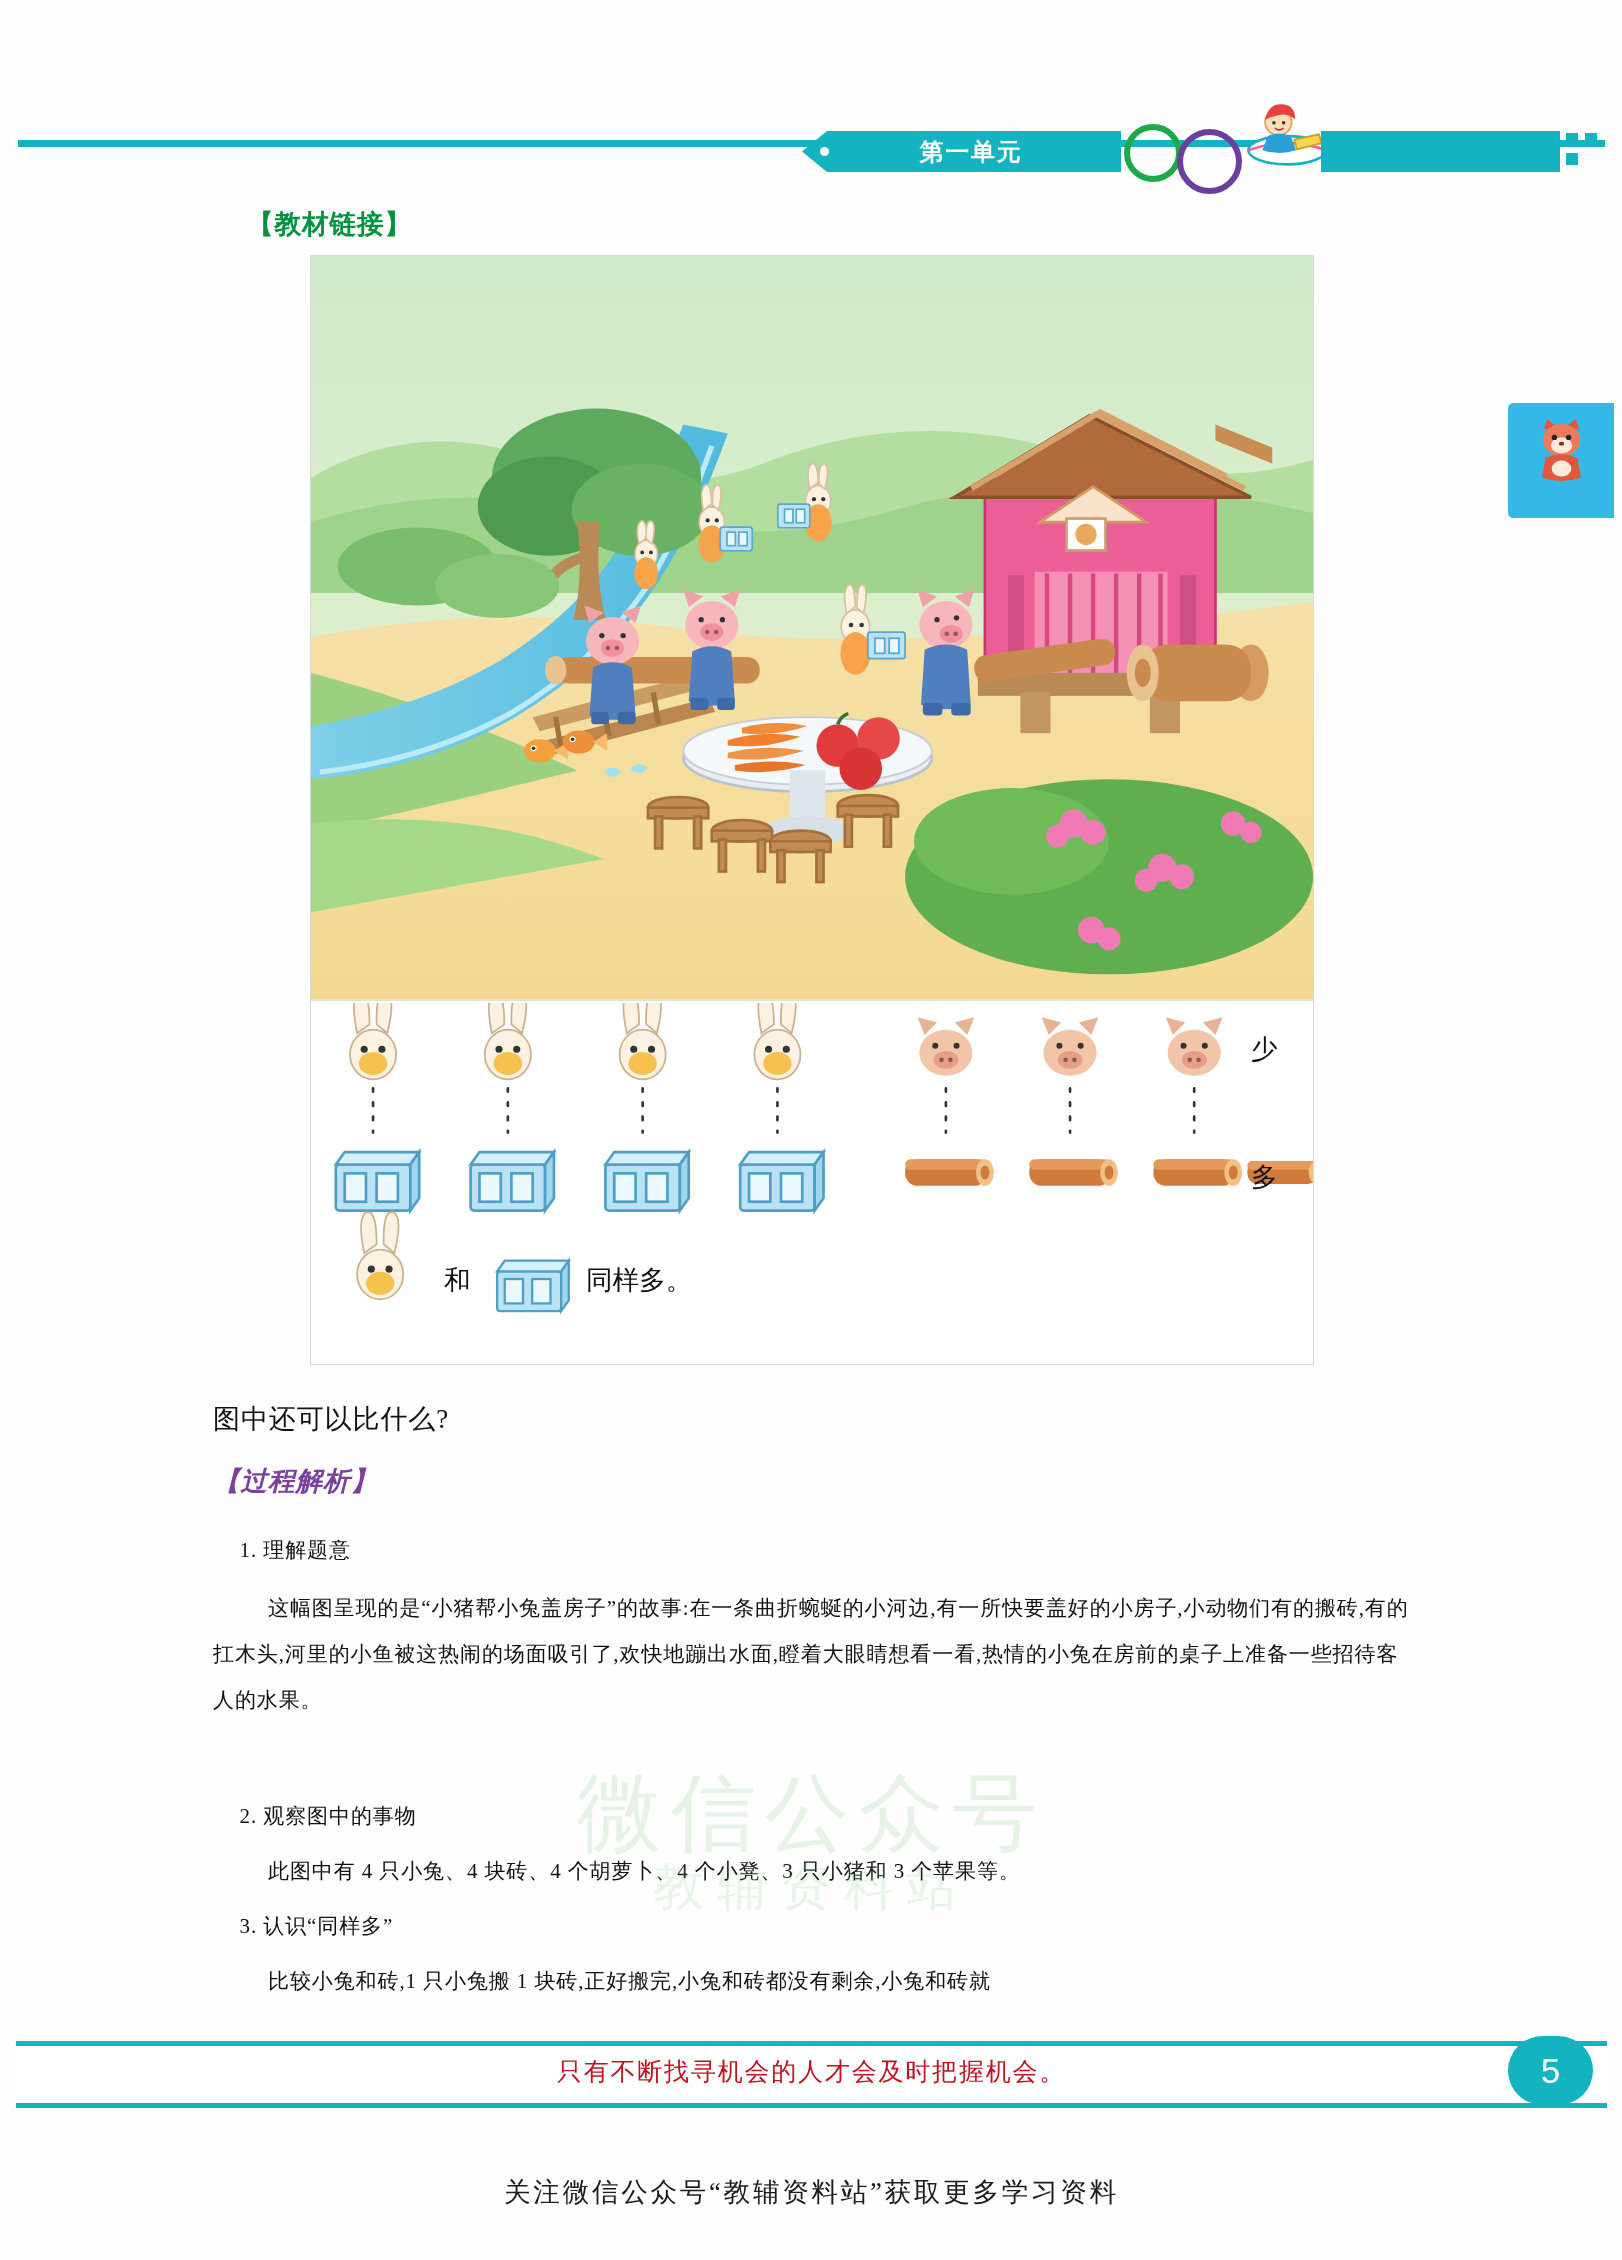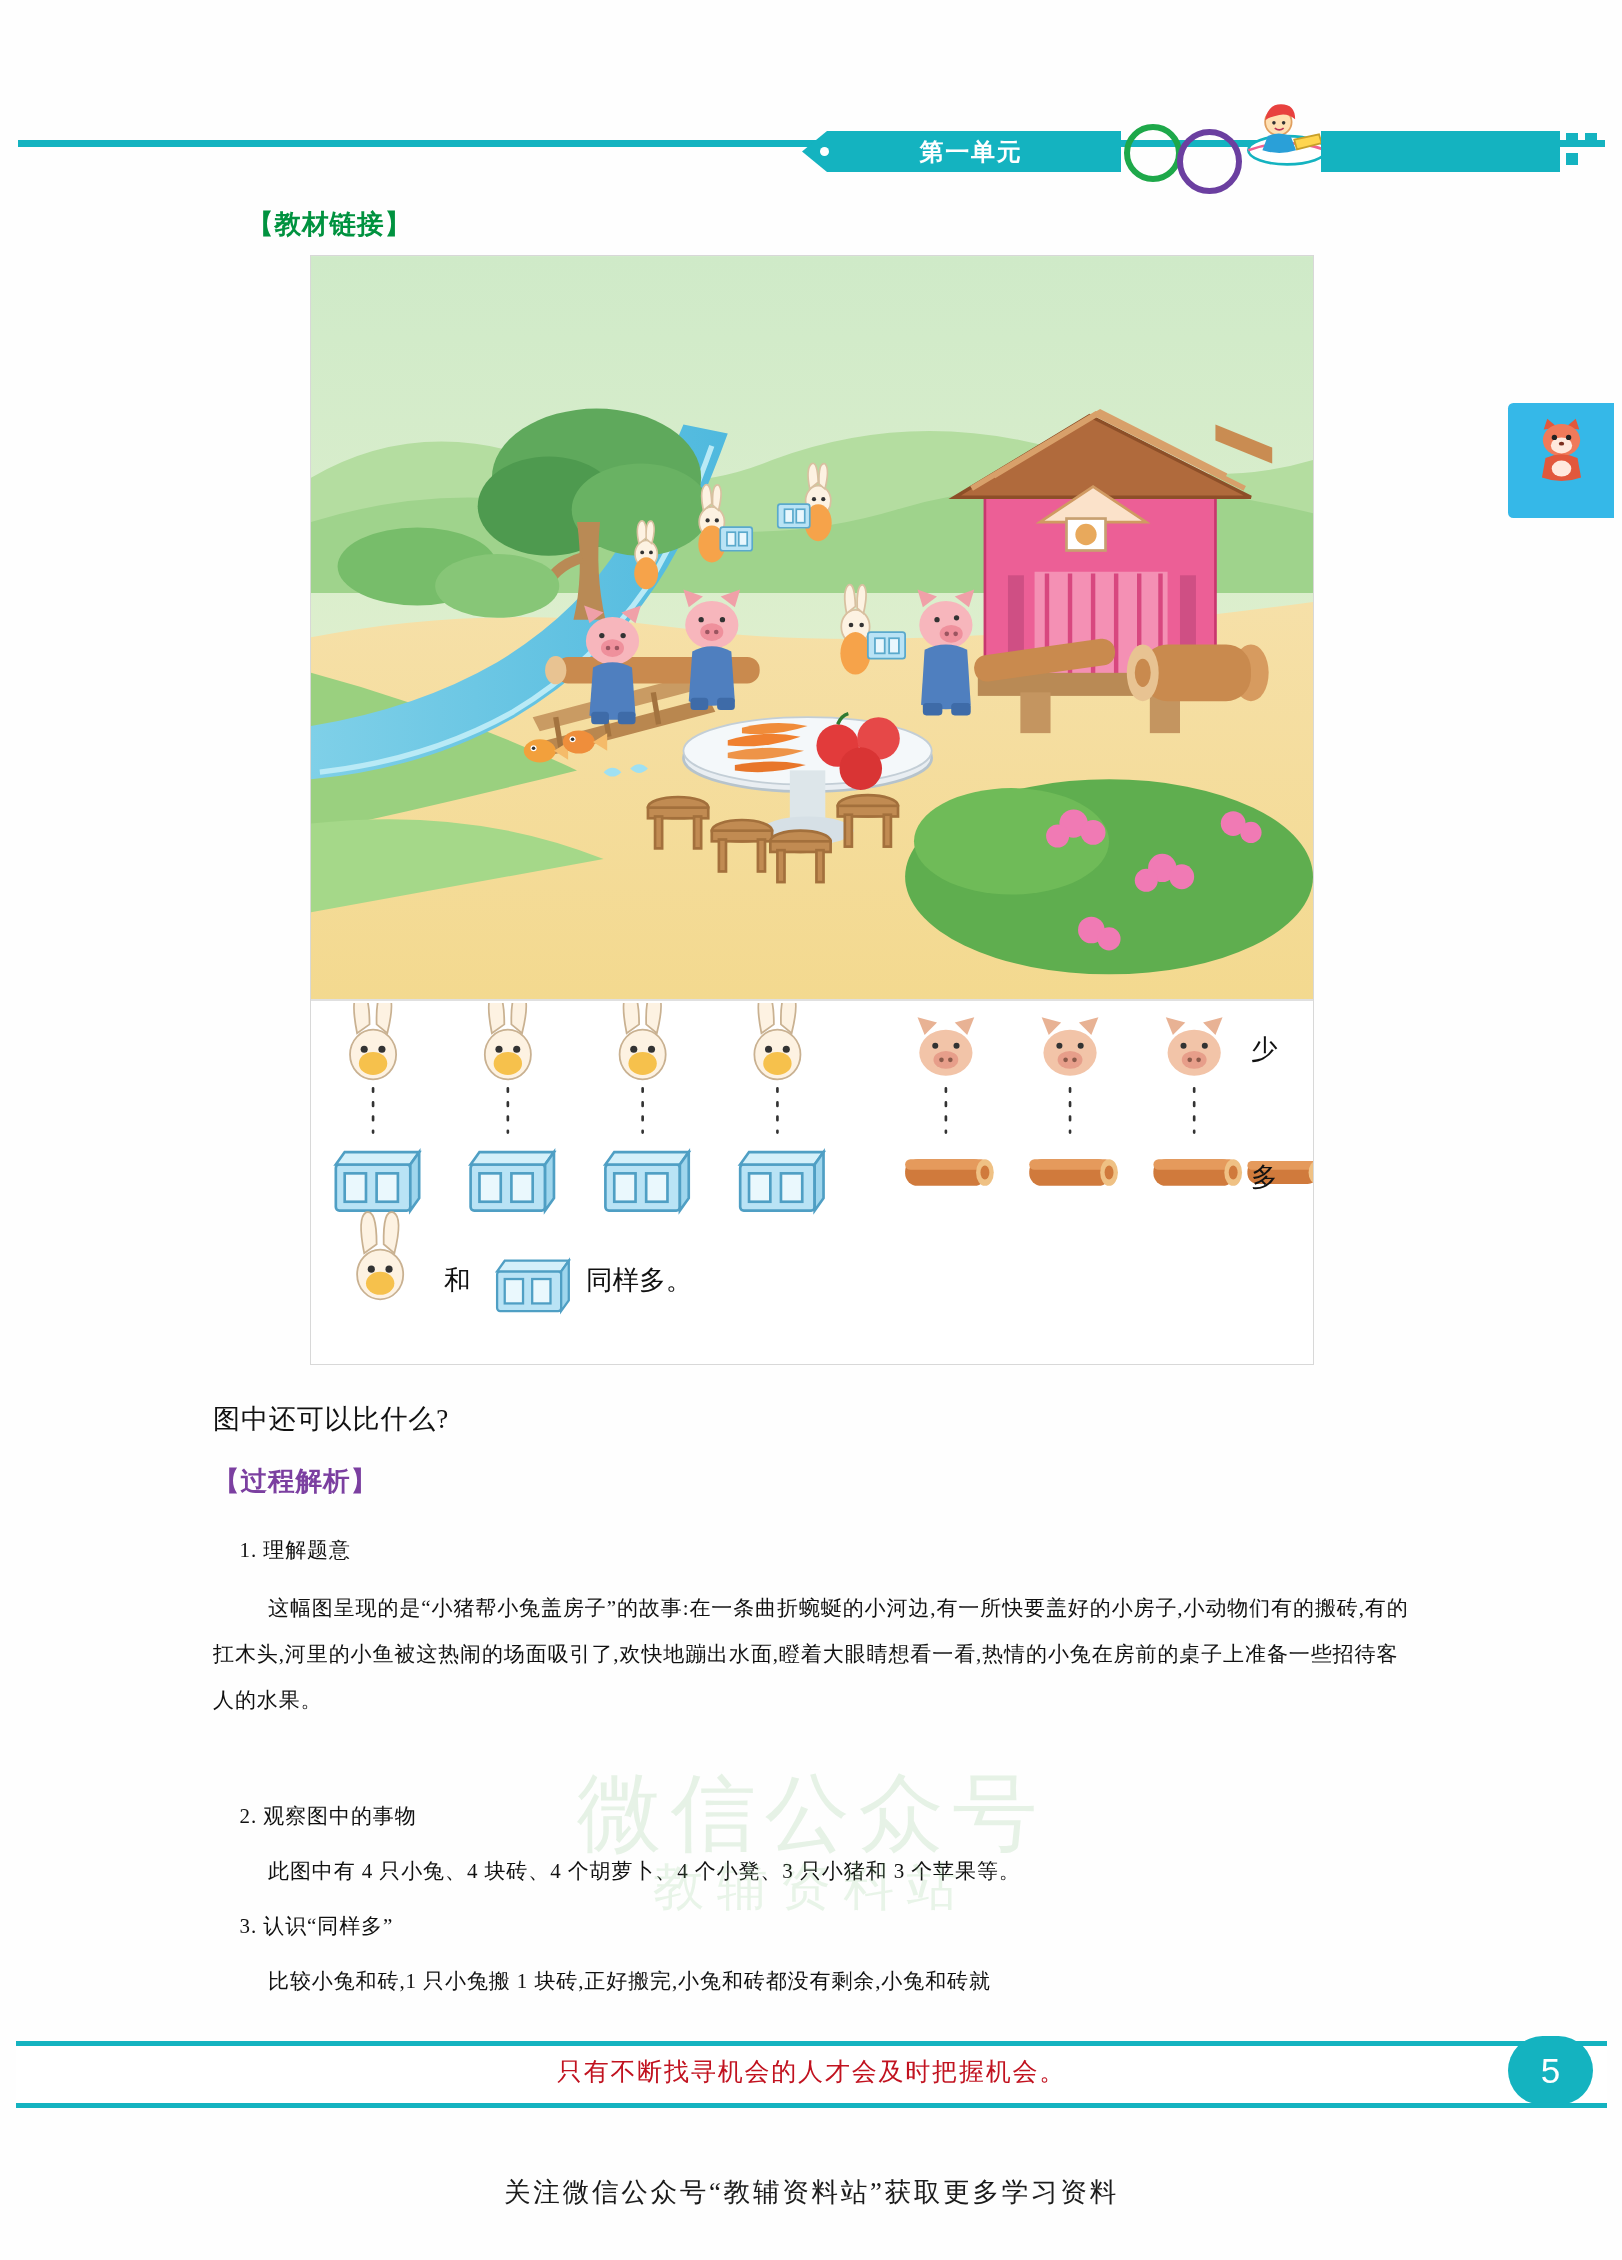--- a/index.html
+++ b/index.html
@@ -72,20 +72,21 @@
     color:#00923f;font-size:26.6px;font-weight:bold;
     font-family:"Liberation Sans","DejaVu Sans",sans-serif;
     letter-spacing:0.9px;
     margin-left:34px;
   }
   .label-purple{
     position:absolute;left:213px;top:1463px;
     color:#7b3fa0;font-size:26.6px;font-weight:bold;
     font-family:"Liberation Sans","DejaVu Sans",sans-serif;
     letter-spacing:0.9px;
+    font-style:italic;
   }
 
   .figure{
     position:absolute;left:310px;top:255px;width:1002px;height:1108px;
     border:0.9px solid #d8d8d8;background:#ffffff;
     overflow:hidden;
   }
   .scene{
     position:absolute;left:0;top:0;width:1002px;height:745px;
     overflow:hidden;

